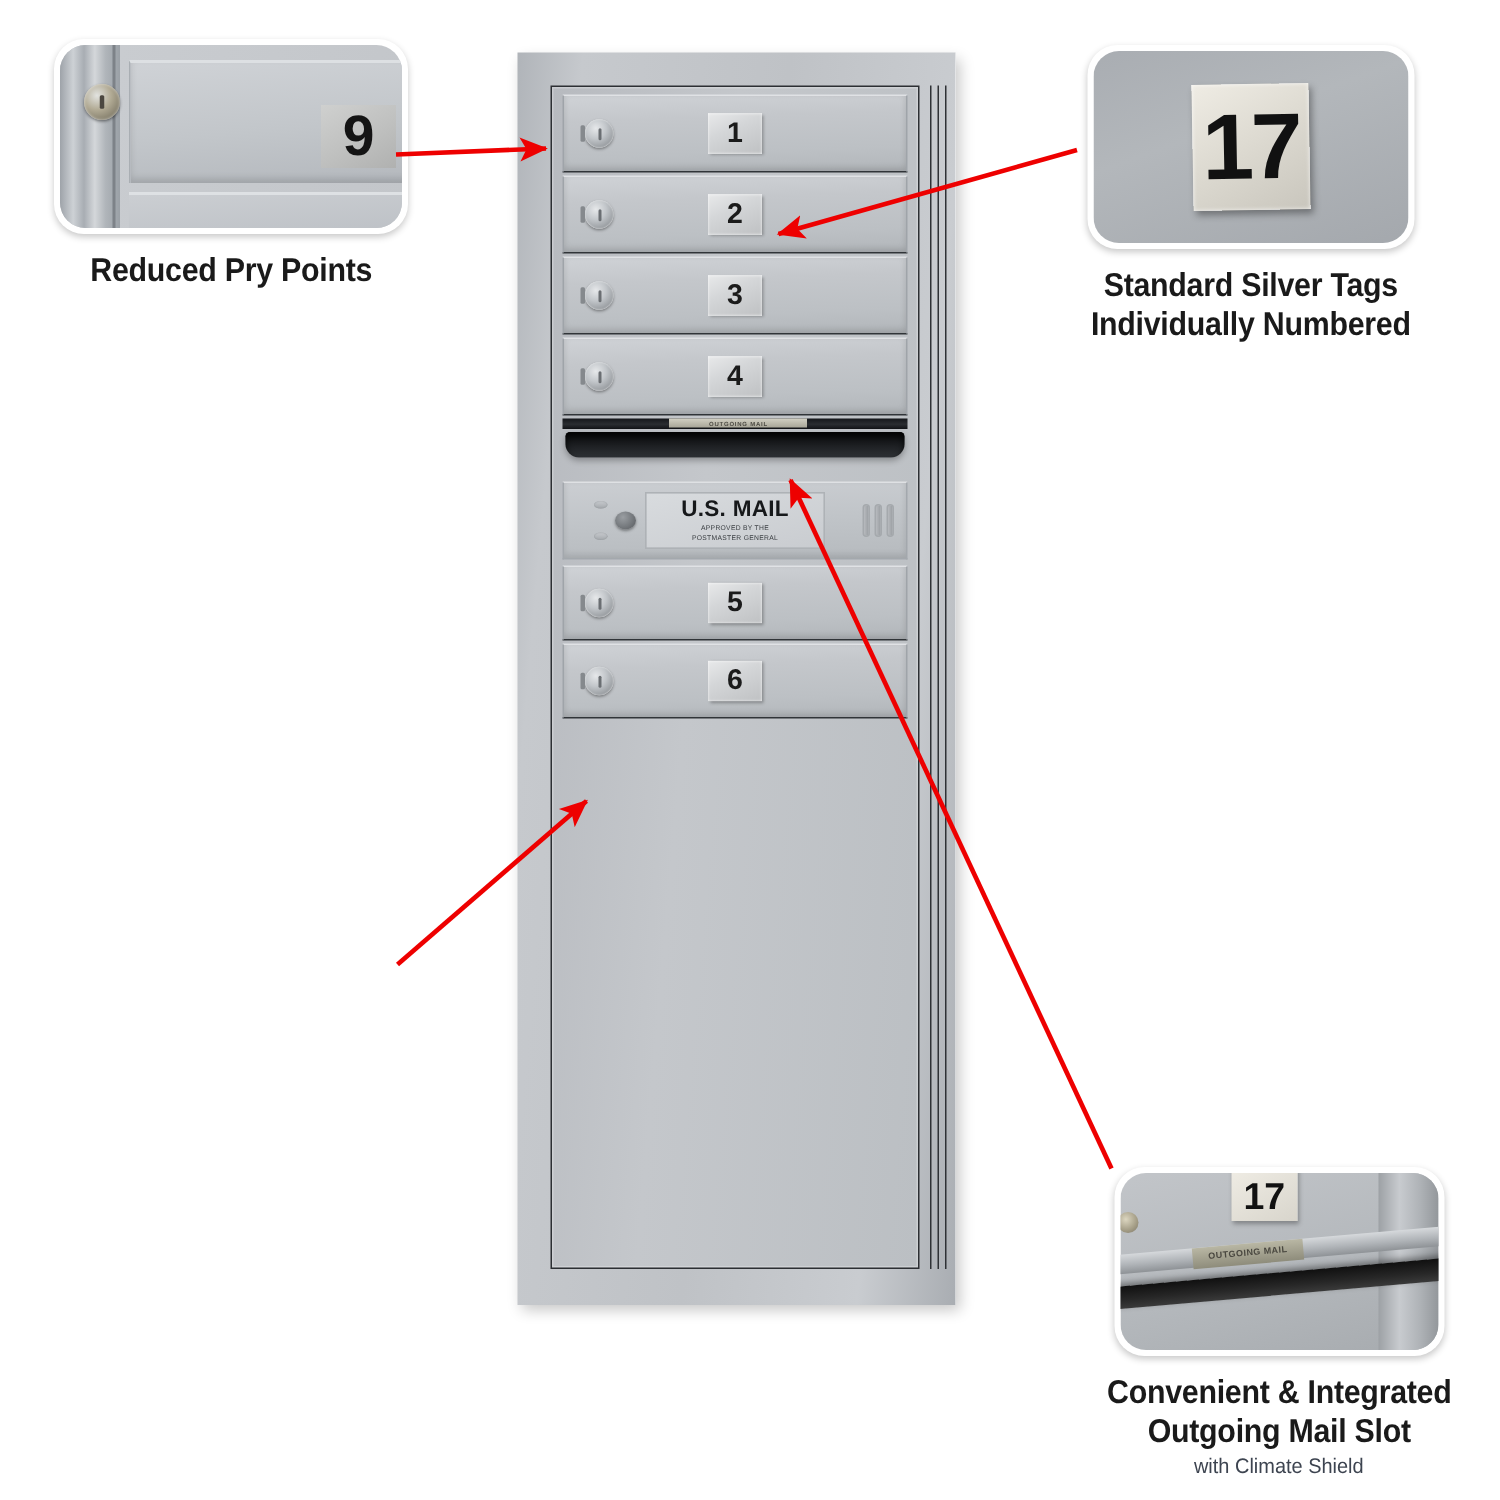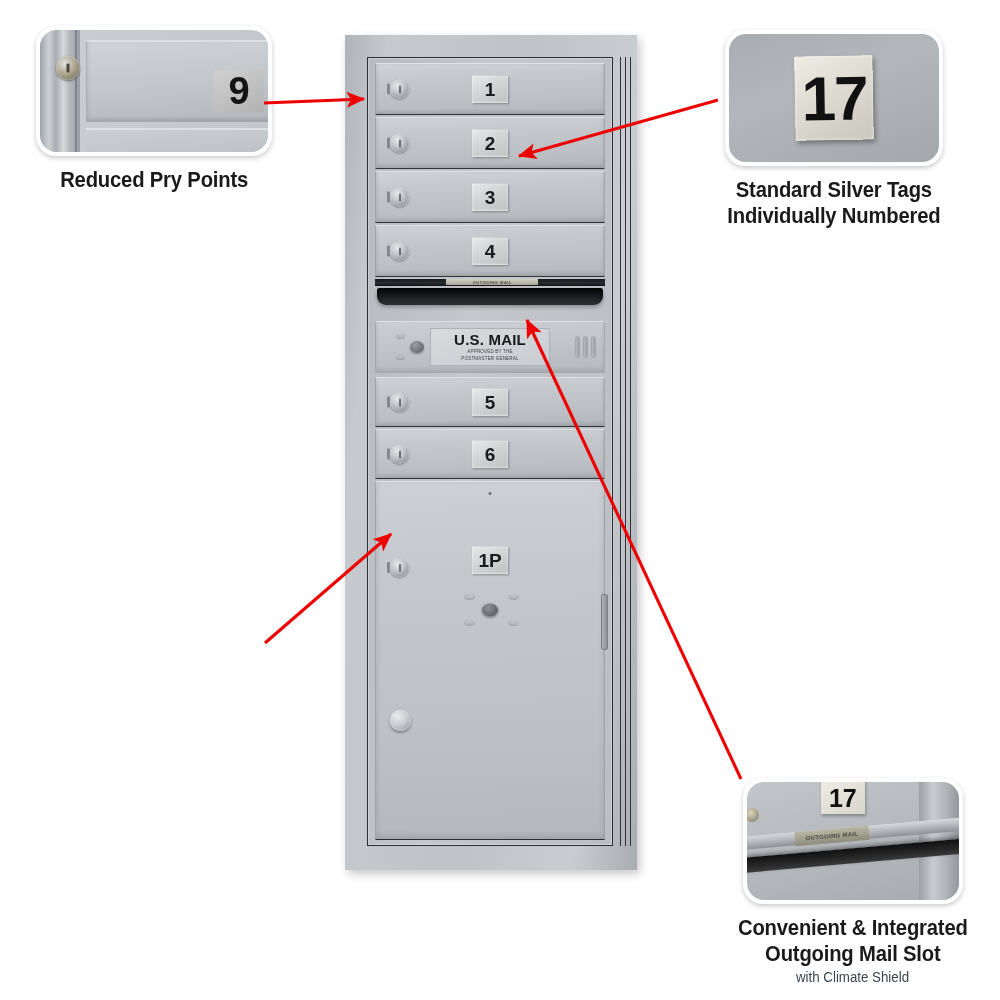--- a/index.html
+++ b/index.html
@@ -445,32 +445,20 @@
       <div class="door" style="top:314px; height:50px;">
         <span class="door-lock"></span>
         <span class="door-tag">5</span>
       </div>
 
       <div class="door" style="top:366px; height:50px;">
         <span class="door-lock"></span>
         <span class="door-tag">6</span>
       </div>
 
-      <div class="parcel-door" style="top:418px; bottom:0;">
-        <span class="parcel-pin"></span>
-        <span class="door-lock" style="top:76px; transform:none;"></span>
-        <span class="door-tag" style="top:78px;">1P</span>
-        <span class="parcel-screw" style="left:88px; top:112px;"></span>
-        <span class="parcel-screw" style="left:88px; top:138px;"></span>
-        <span class="parcel-screw" style="left:132px; top:112px;"></span>
-        <span class="parcel-screw" style="left:132px; top:138px;"></span>
-        <span class="parcel-knob"></span>
-        <span class="parcel-handle"></span>
-        <span class="parcel-hinge"></span>
-      </div>
 
     </div>
   </div>
 
   <div class="callout" id="co-pry">
     <div class="callout-frame">
       <div class="callout-photo">
         <div class="pry-scene">
           <div class="pry-jamb"></div>
           <div class="pry-door"></div>

